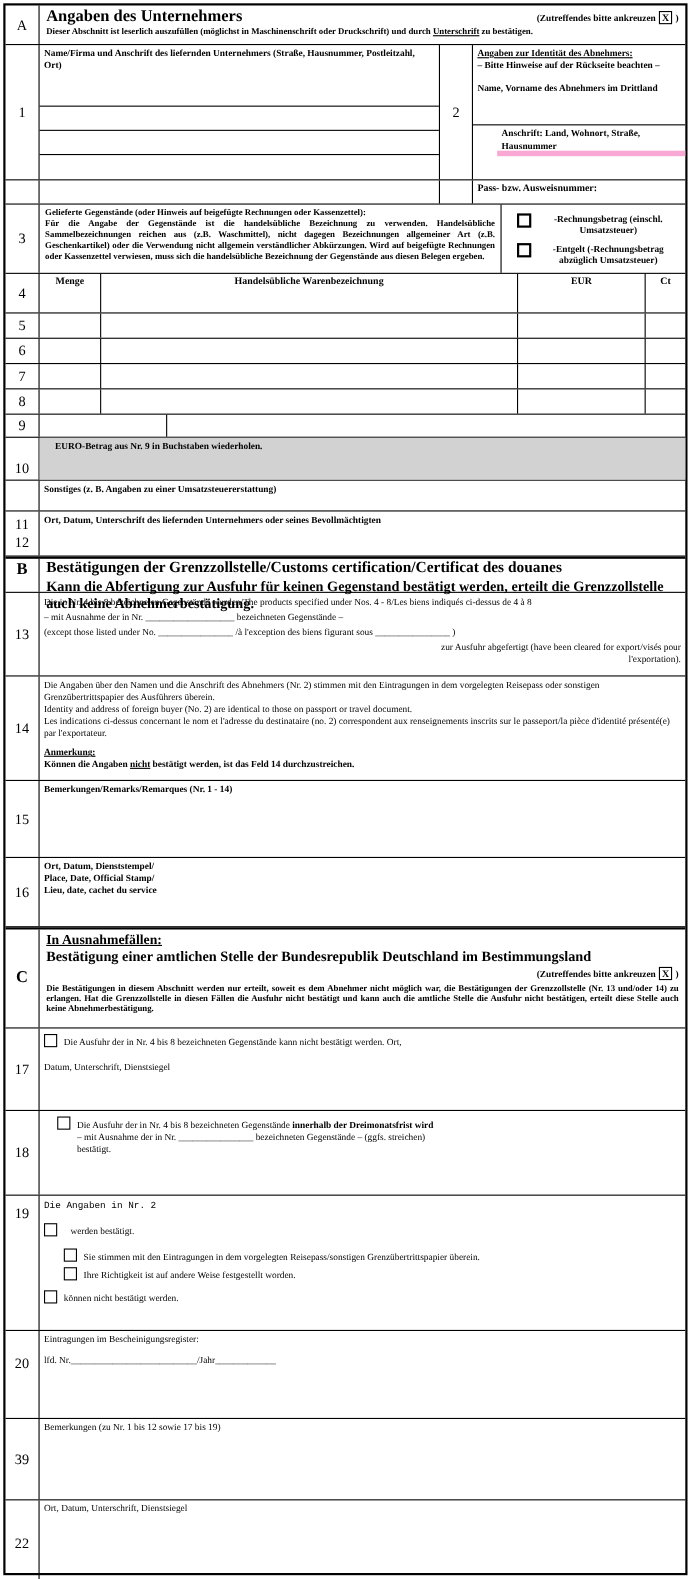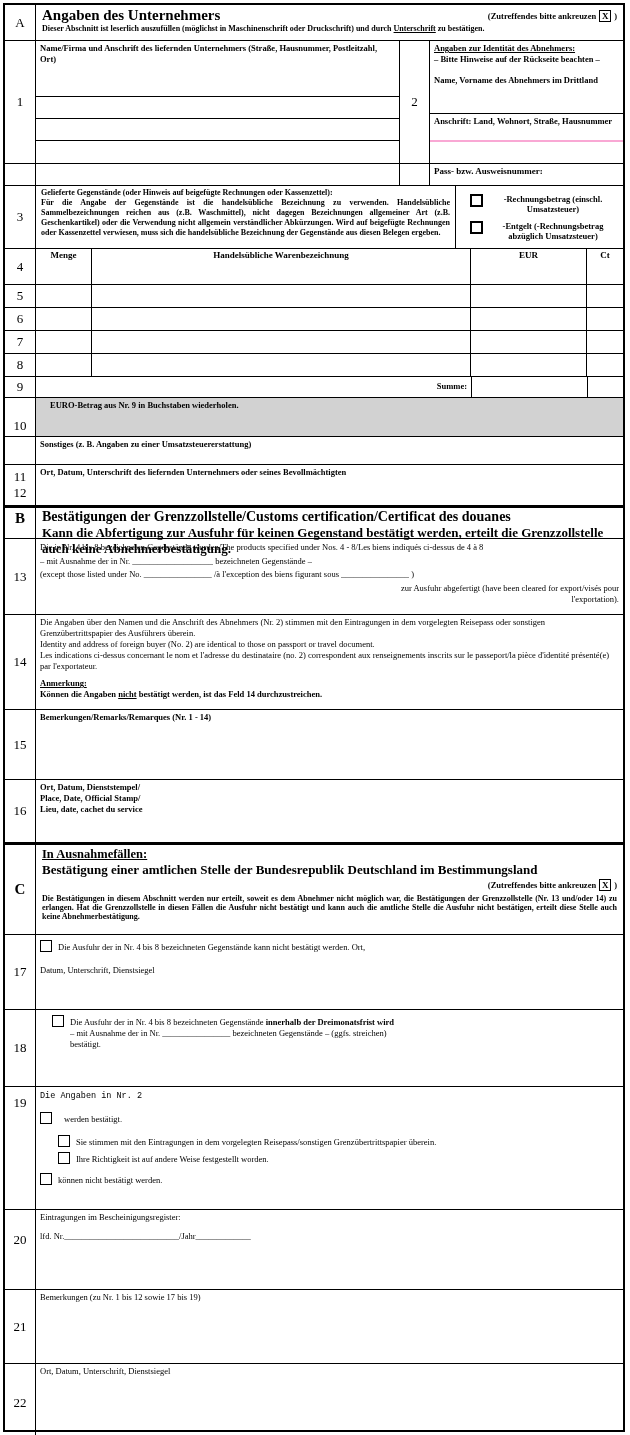--- a/index.html
+++ b/index.html
@@ -26,21 +26,21 @@
   .marknote{font-size:8.5px;font-weight:bold;display:flex;align-items:center;gap:3px;padding-top:3px;}
   .xbox{display:inline-flex;width:12px;height:12px;border:1px solid #000;align-items:center;justify-content:center;font-size:9px;font-weight:bold;}
   
   .r12-left{flex:0 0 364px;border-right:1px solid #000;display:flex;flex-direction:column;}
   .r12-left .hdr{height:56px;border-bottom:1px solid #000;}
   .r12-left .line{height:22px;border-bottom:1px solid #000;}
   .r12-left .line.last{border-bottom:none;flex:1;}
   .num2{flex:0 0 30px;border-right:1px solid #000;display:flex;align-items:center;justify-content:center;font-size:13px;}
   .r12-right{flex:1;display:flex;flex-direction:column;}
   .r12-right .cell1{height:73px;border-bottom:1px solid #000;padding:2px 4px;}
-  .r12-right .cell2{height:28px;border-bottom:2px solid #f9a8d4;padding:2px 4px;}
+  .r12-right .cell2{height:28px;border-bottom:5px solid #f9a8d4;padding:2px 4px;margin-left:22px;}
   .r12-right .cell3{flex:1;}
   .gap{height:10px;}
   
   .r3-text{flex:0 0 420px;border-right:1px solid #000;padding:2px 5px;}
   .r3-opts{flex:1;display:flex;flex-direction:column;justify-content:space-around;padding:4px 2px;}
   .opt{display:flex;align-items:flex-start;gap:8px;padding-left:12px;}
   .cb{flex:0 0 13px;width:13px;height:13px;border:2px solid #000;background:#fff;display:inline-block;}
   .cb.sm{flex:0 0 12px;width:12px;height:12px;border-width:1.5px;}
   .optlabel{font-size:8.5px;font-weight:bold;text-align:center;flex:1;padding-right:6px;}
   
@@ -165,21 +165,20 @@
     <div class="row" style="height:23px">
       <div class="numcol">8</div>
       <div class="menge"></div>
       <div class="waren"></div>
       <div class="eur"></div>
       <div class="ct"></div>
     </div>
 
     <div class="row" style="height:21px">
       <div class="numcol">9</div>
-      <div class="waren-merged fs85 b">Summe:</div>
       <div class="eur"></div>
       <div class="ct"></div>
     </div>
 
     <div class="row" style="height:39px">
       <div class="numcol bottom">10</div>
       <div class="content gray fs85 b">
         <span>EURO-Betrag aus Nr. 9 in Buchstaben wiederholen.</span>
       </div>
     </div>
@@ -318,21 +317,21 @@
 
     <div class="row" style="height:80px">
       <div class="numcol top" style="padding-top:22px;">20</div>
       <div class="content fs85 pad">
         <div>Eintragungen im Bescheinigungsregister:</div>
         <div style="margin-top:8px;">lfd. Nr.___________________________/Jahr_____________</div>
       </div>
     </div>
 
     <div class="row" style="height:74px">
-      <div class="numcol">21</div>
+      <div class="numcol">39</div>
       <div class="content fs85 pad">
         <span>Bemerkungen (zu Nr. 1 bis 12 sowie 17 bis 19)</span>
       </div>
     </div>
 
     <div class="row" style="height:78px">
       <div class="numcol">22</div>
       <div class="content fs85 pad">
         <span>Ort, Datum, Unterschrift, Dienstsiegel</span>
       </div>

